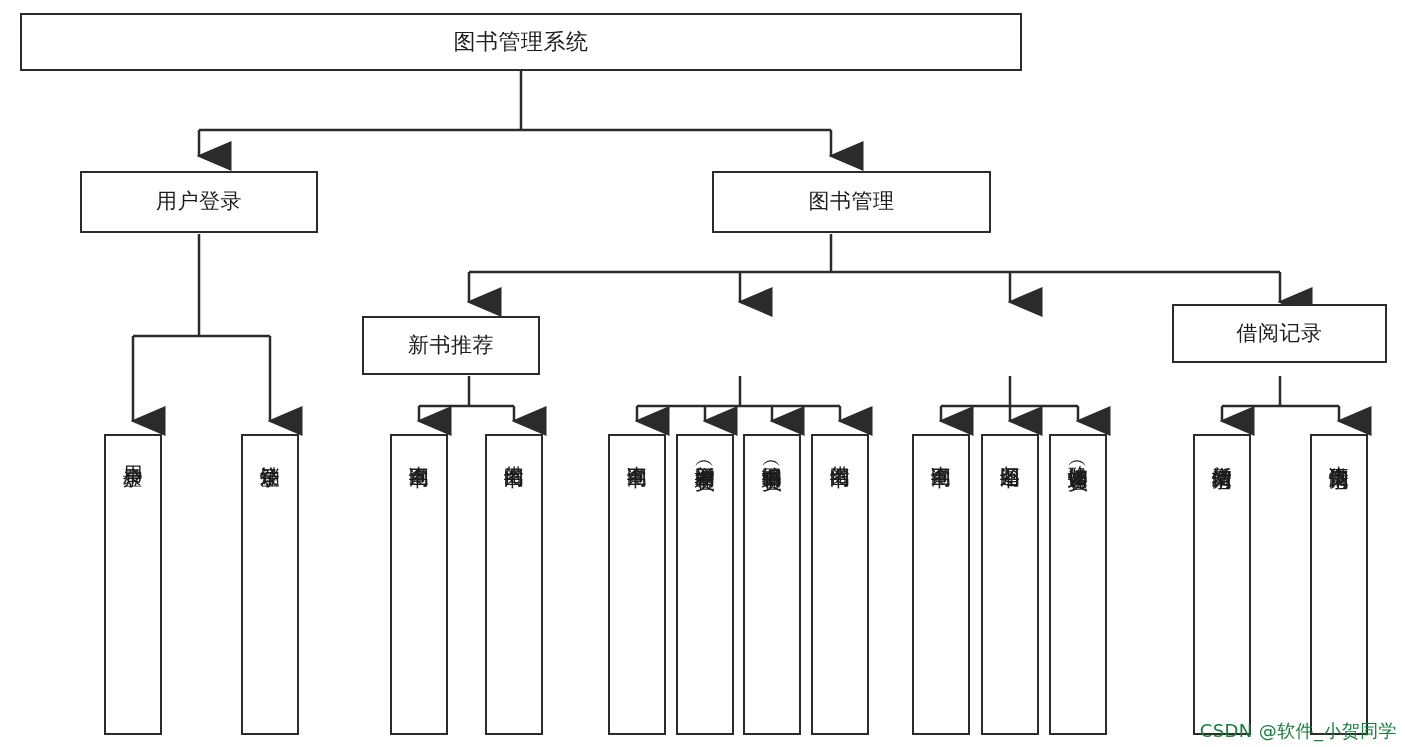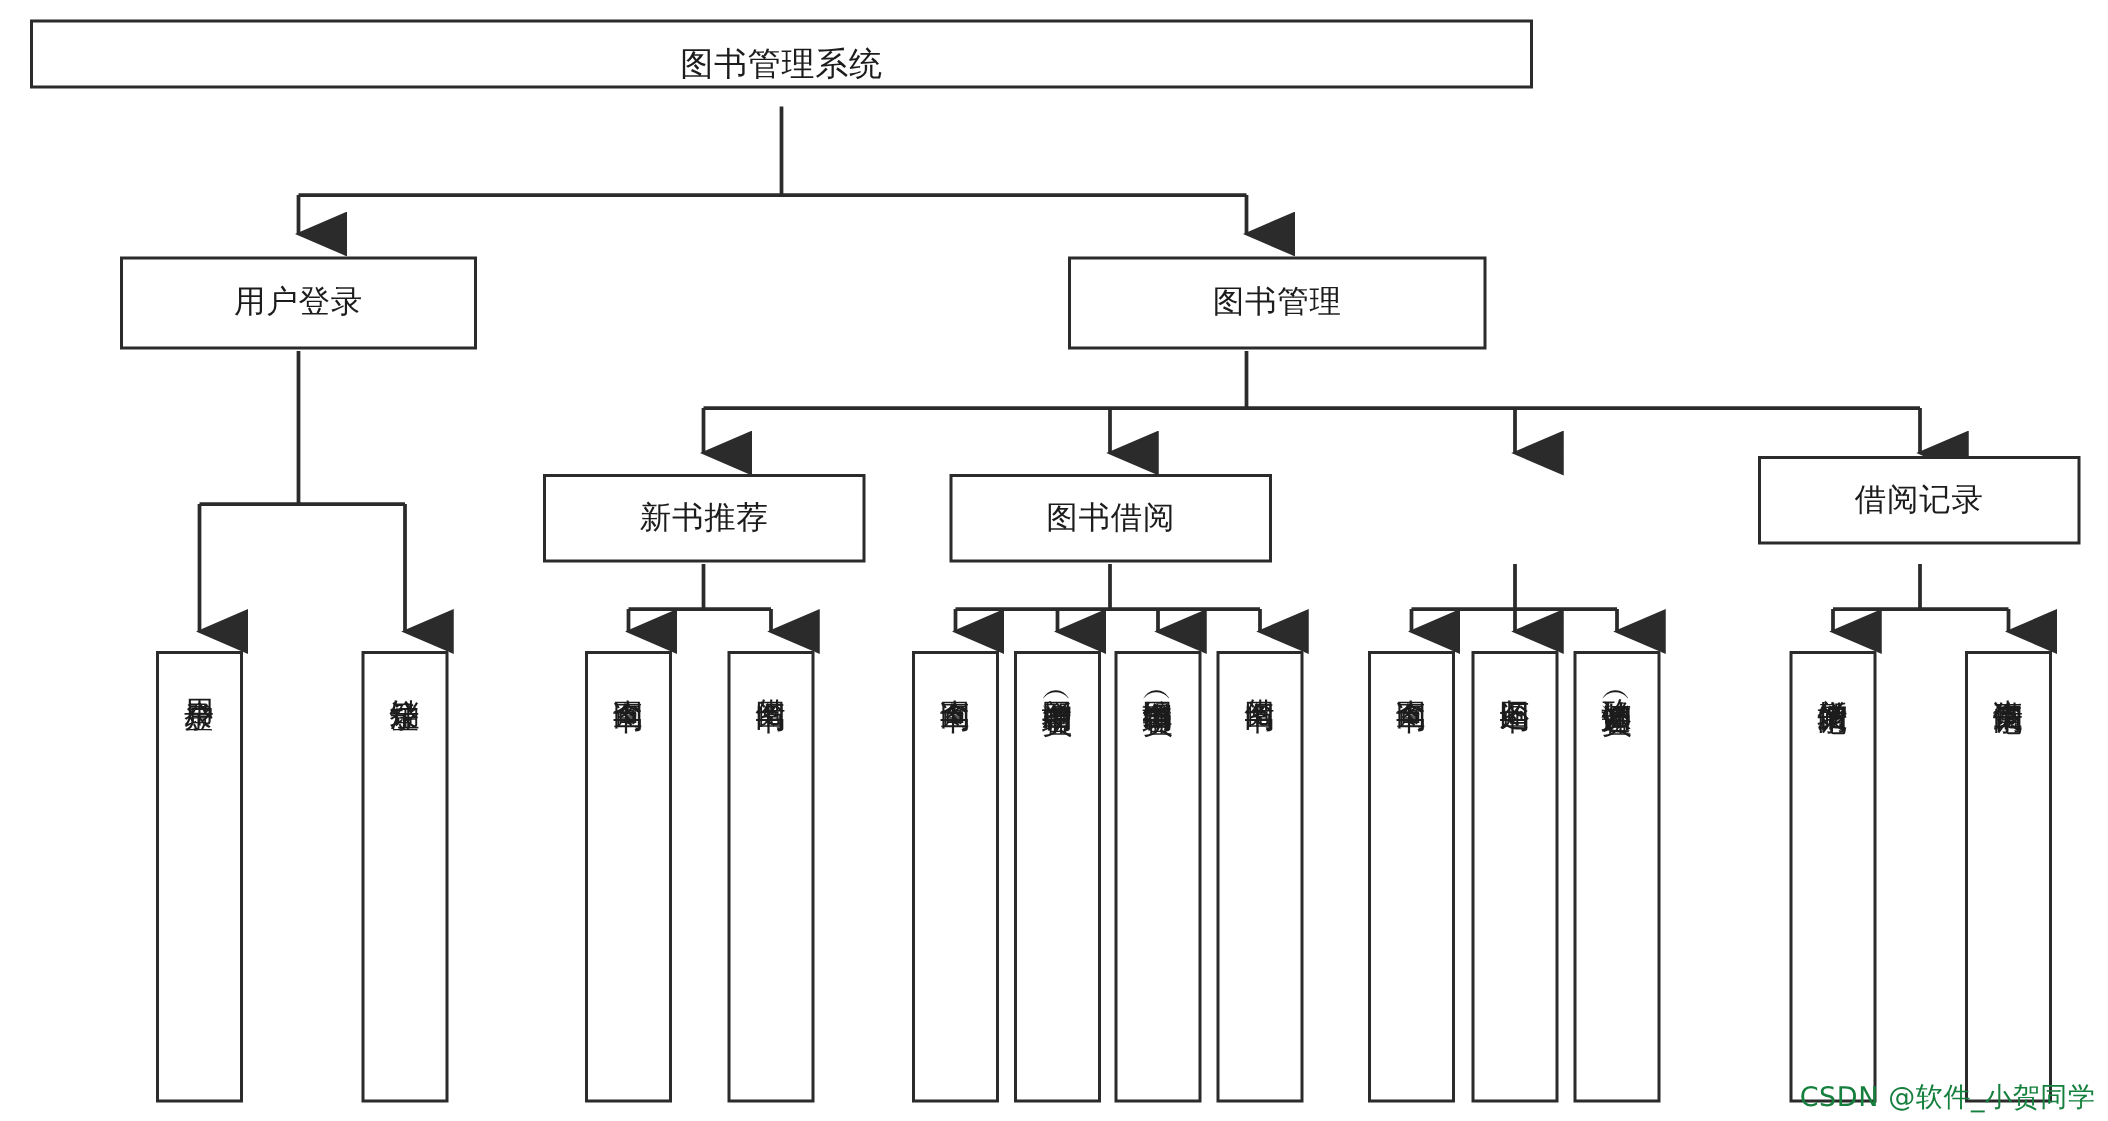--- a/index.html
+++ b/index.html
@@ -115,36 +115,33 @@
       <path d="M 1010 406 L 1010 421" marker-end="url(#arrow)"></path>
       <path d="M 1078 406 L 1078 421" marker-end="url(#arrow)"></path>
 
       <path d="M 1280 376 L 1280 406"></path>
       <path d="M 1222 406 L 1339 406"></path>
       <path d="M 1222 406 L 1222 421" marker-end="url(#arrow)"></path>
       <path d="M 1339 406 L 1339 421" marker-end="url(#arrow)"></path>
     </g>
   </svg>
 
-  <div class="node horiz root" style="left:20px; top:13px; width:1002px; height:46px;align-items:flex-end;">
+  <div class="node horiz root" style="left:20px; top:13px; width:1002px; height:58px;">
     <span>图书管理系统</span>
   </div>
 
   <div class="node horiz" style="left:80px; top:171px; width:238px; height:62px;">
     <span>用户登录</span>
   </div>
   <div class="node horiz" style="left:712px; top:171px; width:279px; height:62px;">
     <span>图书管理</span>
   </div>
 
-  <div class="node horiz" style="left:362px; top:316px; width:215px; height:59px;">
+  <div class="node horiz" style="left:362px; top:316px; width:178px; height:59px;">
     <span>新书推荐</span>
-  </div>
-  <div class="node horiz" style="left:633px; top:316px; width:215px; height:59px;">
-    <span>图书借阅</span>
   </div>
   <div class="node horiz" style="left:1172px; top:304px; width:215px; height:59px;">
     <span>借阅记录</span>
   </div>
 
   <div class="node leaf" style="left:104px; top:434px; width:58px; height:301px;">
     <span class="vtext">用户登录</span>
   </div>
   <div class="node leaf" style="left:241px; top:434px; width:58px; height:301px;">
     <span class="vtext">注销登录</span>

